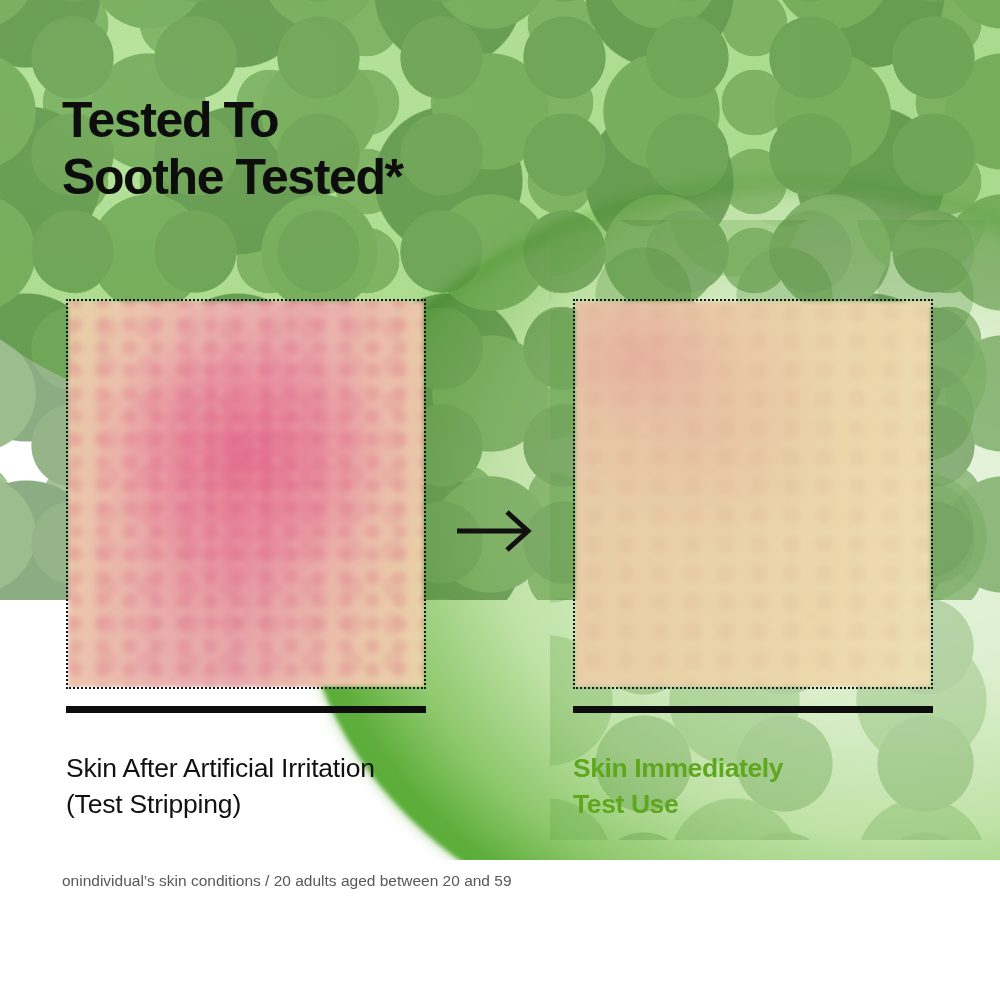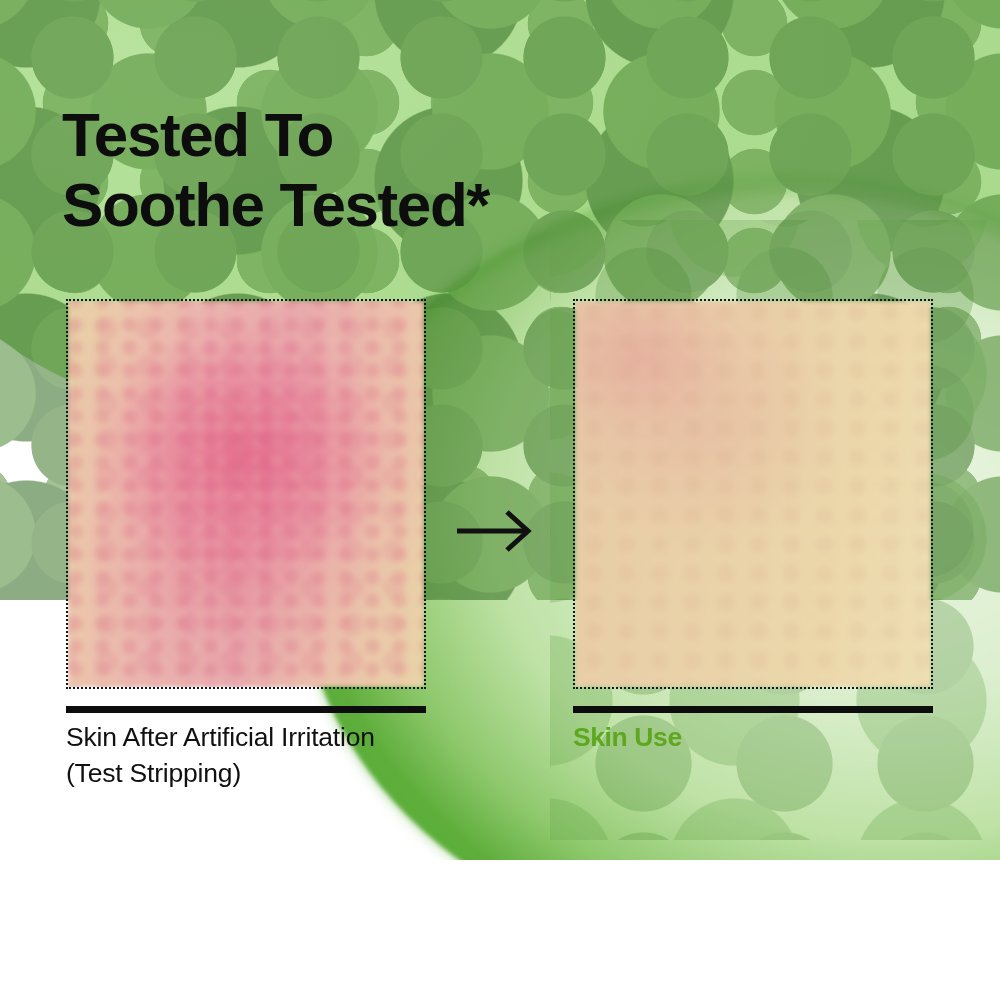--- a/index.html
+++ b/index.html
@@ -135,21 +135,21 @@
     background: #ffffff;
     border-top-right-radius: 40% 26%;
   }
 
   
   .headline {
     position: absolute;
     left: 62px;
     top: 58px;
     width: 640px;
-    font-size: 62px;
+    font-size: 50px;
     line-height: 1.14;
     font-weight: bold;
     letter-spacing: -1.4px;
     color: #0d0d0d;
   }
   .headline .line { display: block; white-space: pre; }
 
   
   .panels {
     position: absolute;
@@ -233,21 +233,21 @@
   .caption-before { left: 66px;  top: 706px; }
   .caption-after  { left: 573px; top: 706px; }
 
   .caption-rule {
     width: 360px;
     height: 7px;
     background: #0d0d0d;
   }
 
   .caption-text {
-    margin-top: 7px;
+    margin-top: 38px;
     font-size: 26.5px;
     line-height: 1.34;
     letter-spacing: -.2px;
     color: #111111;
   }
   .caption-text .line { display: block; white-space: pre; }
 
   .caption-after .caption-text {
     color: #5ea71e;
     font-weight: bold;
@@ -312,22 +312,24 @@
       <div class="caption-rule"></div>
       <div class="caption-text">
         <span class="line">Skin After Artificial Irritation</span>
         <span class="line">(Test Stripping)</span>
       </div>
     </div>
 
     <div class="caption caption-after">
       <div class="caption-rule"></div>
       <div class="caption-text">
-        <span class="line">Skin Use</span>
+        <span class="line">Skin Immediately</span>
+        <span class="line">Test Use</span>
       </div>
     </div>
 
   </div>
 
   <div class="disclaimer">
+    <span class="line">onindividual’s skin conditions / 20 adults aged between 20 and 59</span>
   </div>
 
 </div>
 
 </body></html>

